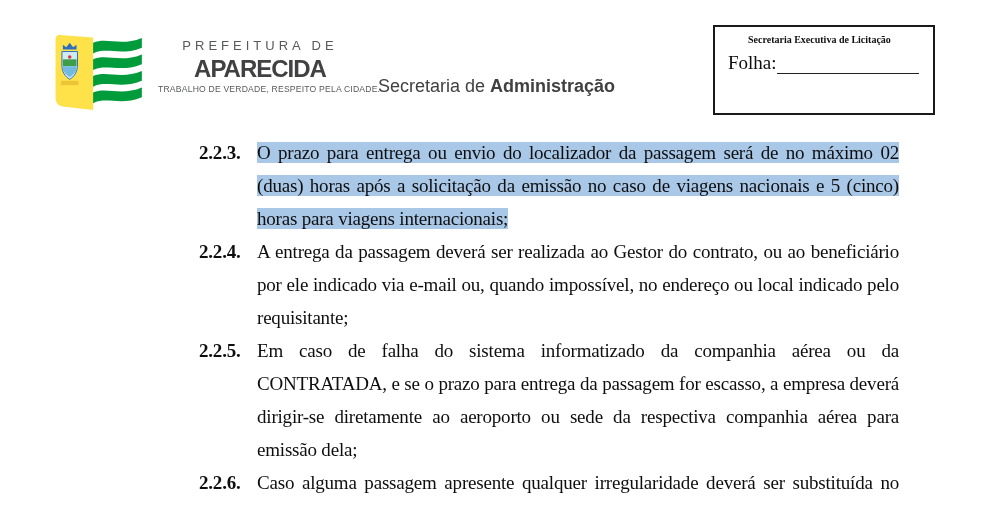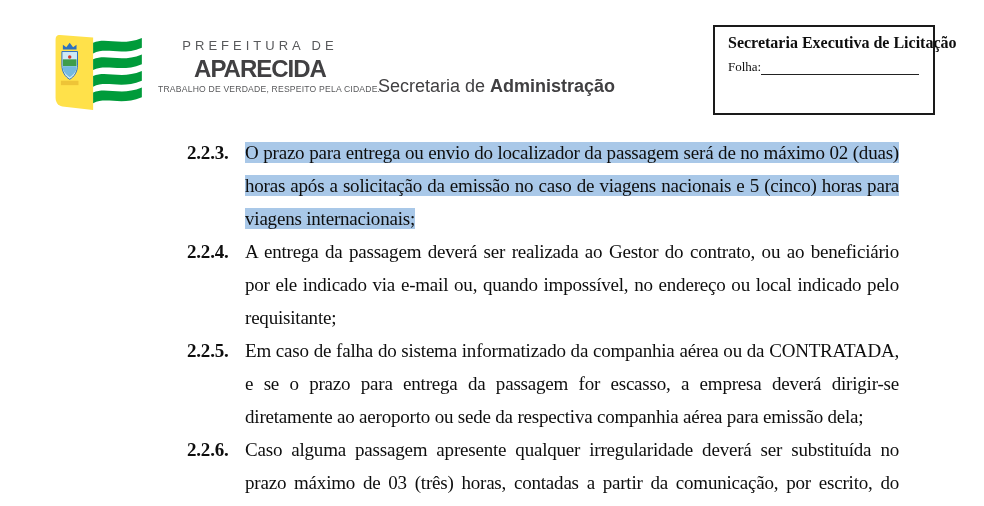--- a/index.html
+++ b/index.html
@@ -25,29 +25,29 @@
   .logo-tagline{font-size:8.6px;letter-spacing:.2px;color:var(--hdr-muted);margin-top:3px;
     white-space:nowrap;}
   .dept{position:absolute;left:378px;top:76px;
     font-family:"Liberation Sans","DejaVu Sans",sans-serif;
     font-size:18px;color:var(--hdr-dark);}
   .dept b{font-weight:700;}
 
   
   .stamp{position:absolute;left:713px;top:25px;width:222px;height:90px;
     border:2px solid #1a1a1a;background:#fff;padding:7px 12px 0 13px;}
-  .stamp-title{font-weight:700;font-size:16px;white-space:nowrap;}
-  .stamp-row{display:flex;align-items:flex-end;margin-top:7px;font-size:13px;}
+  .stamp-title{font-weight:700;font-size:10px;white-space:nowrap;margin-left:20px;}
+  .stamp-row{display:flex;align-items:flex-end;margin-top:7px;font-size:19px;}
   .stamp-row .lbl{flex:0 0 auto;}
   .stamp-row .line{flex:1 1 auto;border-bottom:1px solid #222;height:14px;margin-right:2px;}
 
   
   .doc{position:absolute;left:187px;top:136px;width:712px;
     font-size:19px;line-height:33px;letter-spacing:-0.2px;text-align:justify;}
-  .para{position:relative;padding-left:58px;}
+  .para{position:relative;padding-left:58px;margin-left:12px;}
   .para .num{position:absolute;left:0;top:0;font-weight:700;}
   .para .txt.hl{background:var(--hl);}
 </style>
 </head>
 <body>
 
 <div class="page">
 
   <svg class="logo-flag" viewBox="0 0 96 80" xmlns="http://www.w3.org/2000/svg" aria-hidden="true">
 

